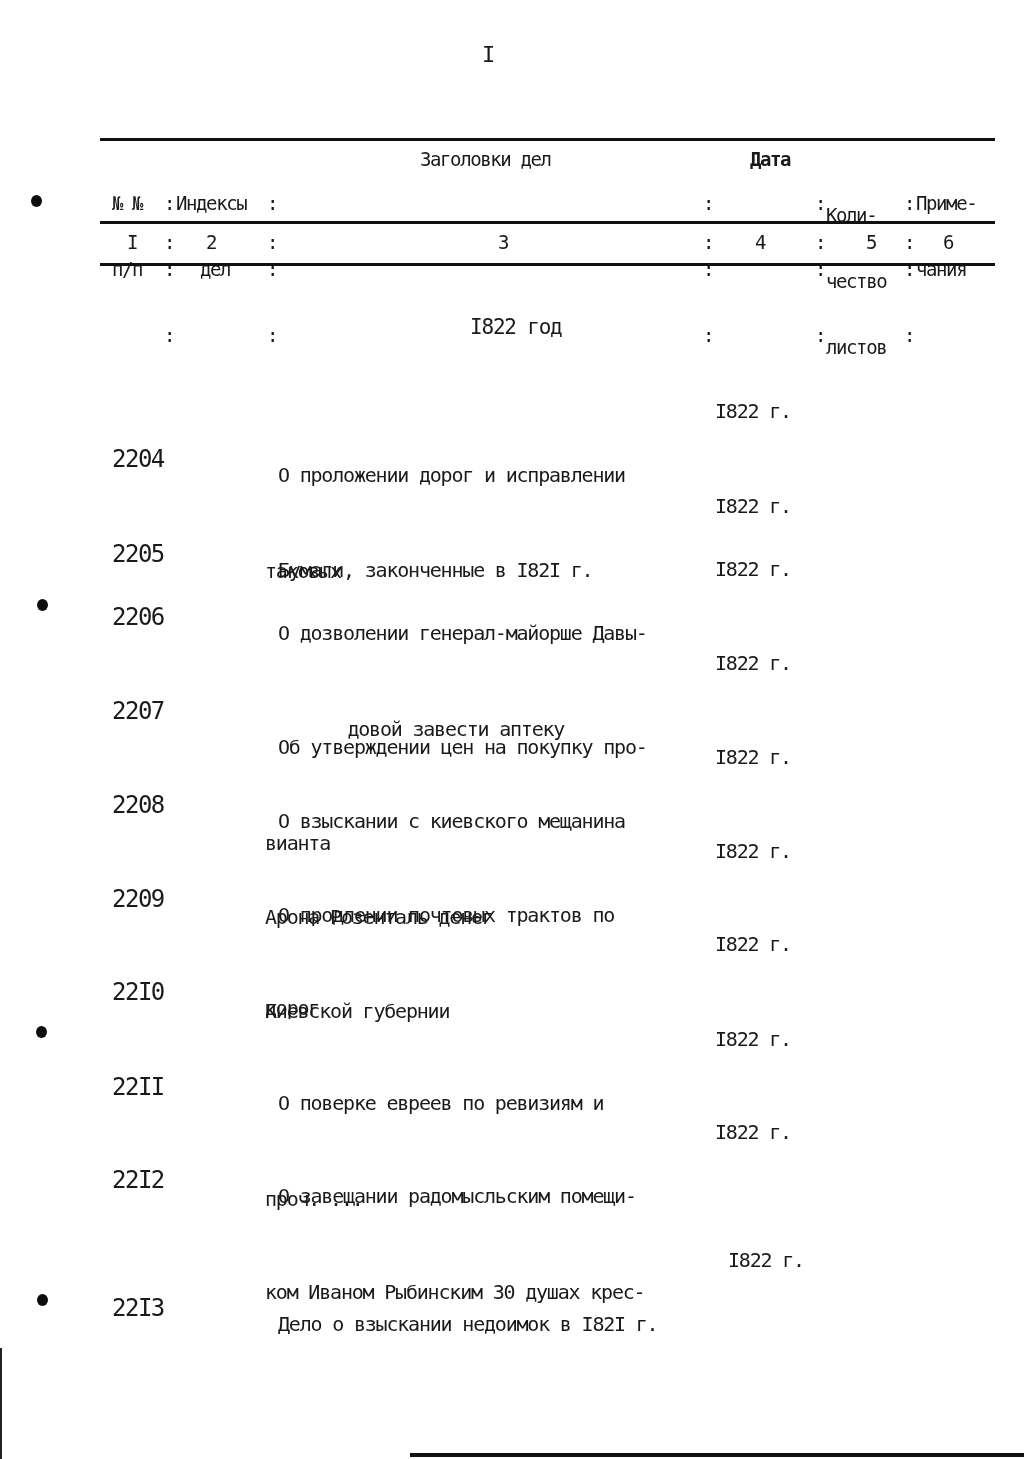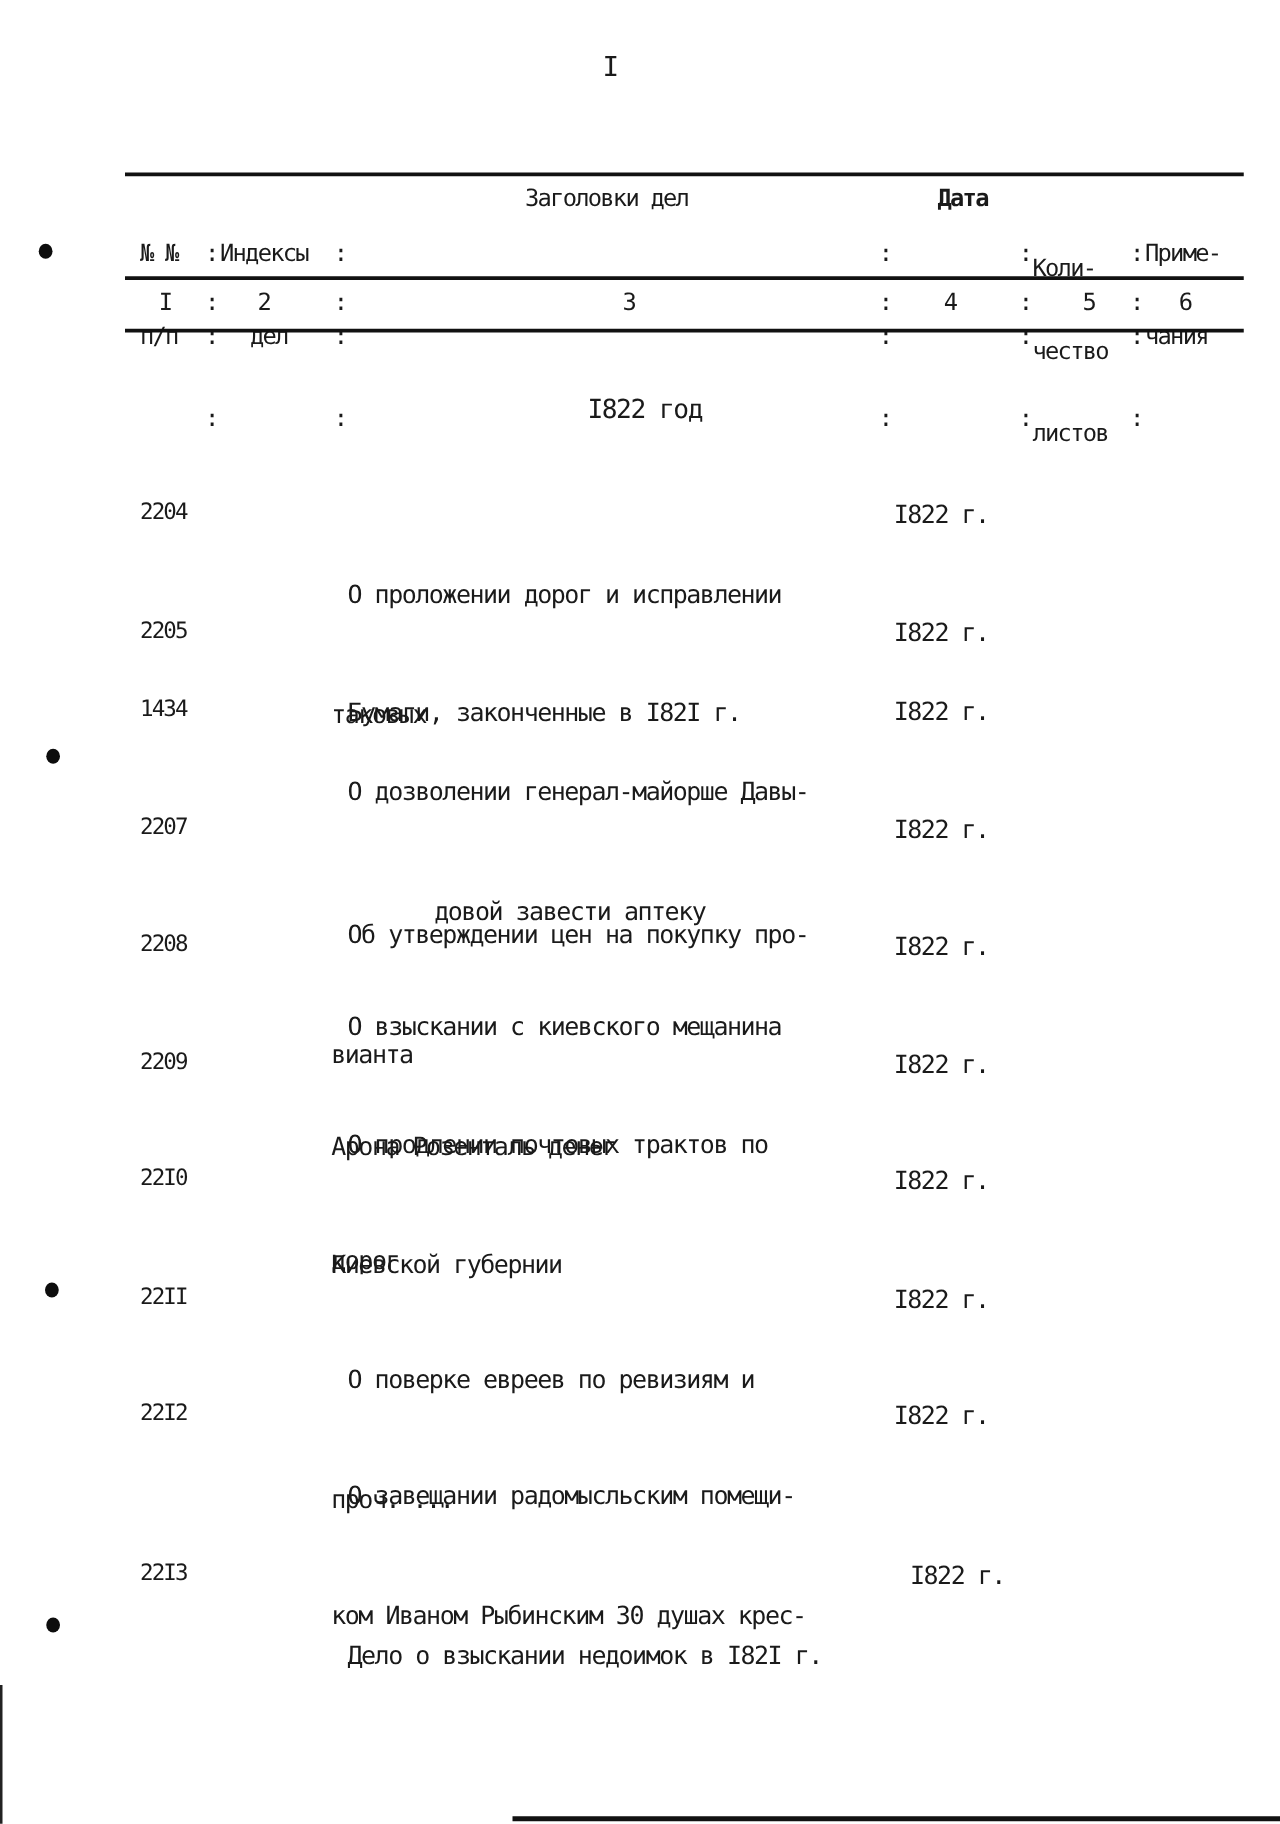--- a/index.html
+++ b/index.html
@@ -6,21 +6,21 @@
   body {
     width: 1024px; height: 1459px; background: #ffffff; position: relative; overflow: hidden;
     font-family: "DejaVu Sans Mono", "Liberation Mono", monospace; color: #1a1a1a;
   }
   .abs { position: absolute; white-space: pre; }
   .tw { font-family: "DejaVu Sans Mono", "Liberation Mono", monospace; font-size: 20px; letter-spacing: -1.2px; line-height: 22px; }
   .page-number { left: 482px; top: 44px; font-size: 22px; }
   .rule { position: absolute; left: 100px; width: 895px; height: 3px; background: #111; }
   .hdr { font-size: 19px; line-height: 22px; letter-spacing: -1.4px; }
   .year-heading { left: 470px; top: 316px; font-size: 21px; }
-  .num { left: 112px; font-size: 18px; letter-spacing: -1.5px; }
+  .num { left: 112px; font-size: 24px; letter-spacing: -1.5px; margin-top: 46px; }
   .title { font-size: 20px; letter-spacing: -1.2px; line-height: 32px; }
   .date { left: 715px; font-size: 20px; letter-spacing: -1.2px; }
   .hole { position: absolute; width: 11px; height: 12px; background: #0d0d0d; border-radius: 50%; }
   .bottom-rule { position: absolute; left: 410px; top: 1453px; width: 614px; height: 4px; background: #111; }
   .left-edge { position: absolute; left: 0; top: 1348px; width: 2px; height: 111px; background: #222; }
 </style>
 </head>
 <body>
 
 <div class="abs tw page-number">I</div>
@@ -122,21 +122,21 @@
 
   <div>
     <div class="abs num" style="top:494px;">2205</div>
     <div class="abs title" style="left:265px;top:490px;">
       <div style="padding-left:13px;">Бумаги, законченные в I82I г.</div>
     </div>
     <div class="abs date" style="top:494px;">I822 г.</div>
   </div>
 
   <div>
-    <div class="abs num" style="top:557px;">1434</div>
+    <div class="abs num" style="top:557px;">2206</div>
     <div class="abs title" style="left:265px;top:553px;text-align:center;">
       <div style="padding-left:13px;">О дозволении генерал-майорше Давы-</div>
       <div>довой завести аптеку</div>
     </div>
     <div class="abs date" style="top:557px;">I822 г.</div>
   </div>
 
   <div>
     <div class="abs num" style="top:651px;">2207</div>
     <div class="abs title" style="left:265px;top:647px;">

